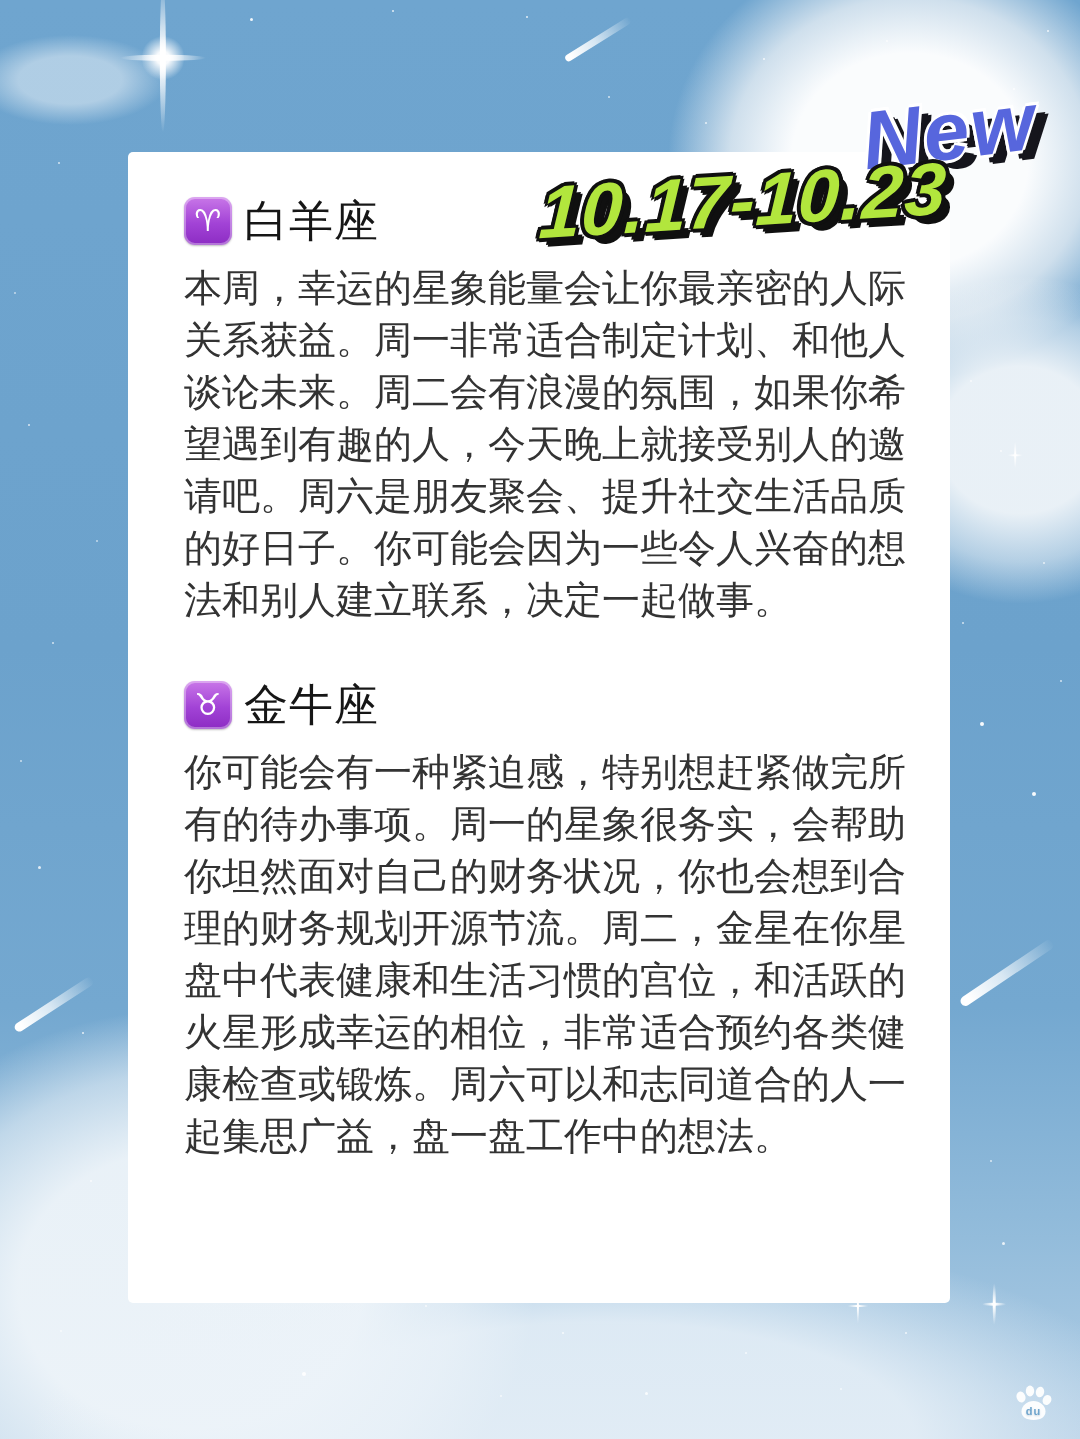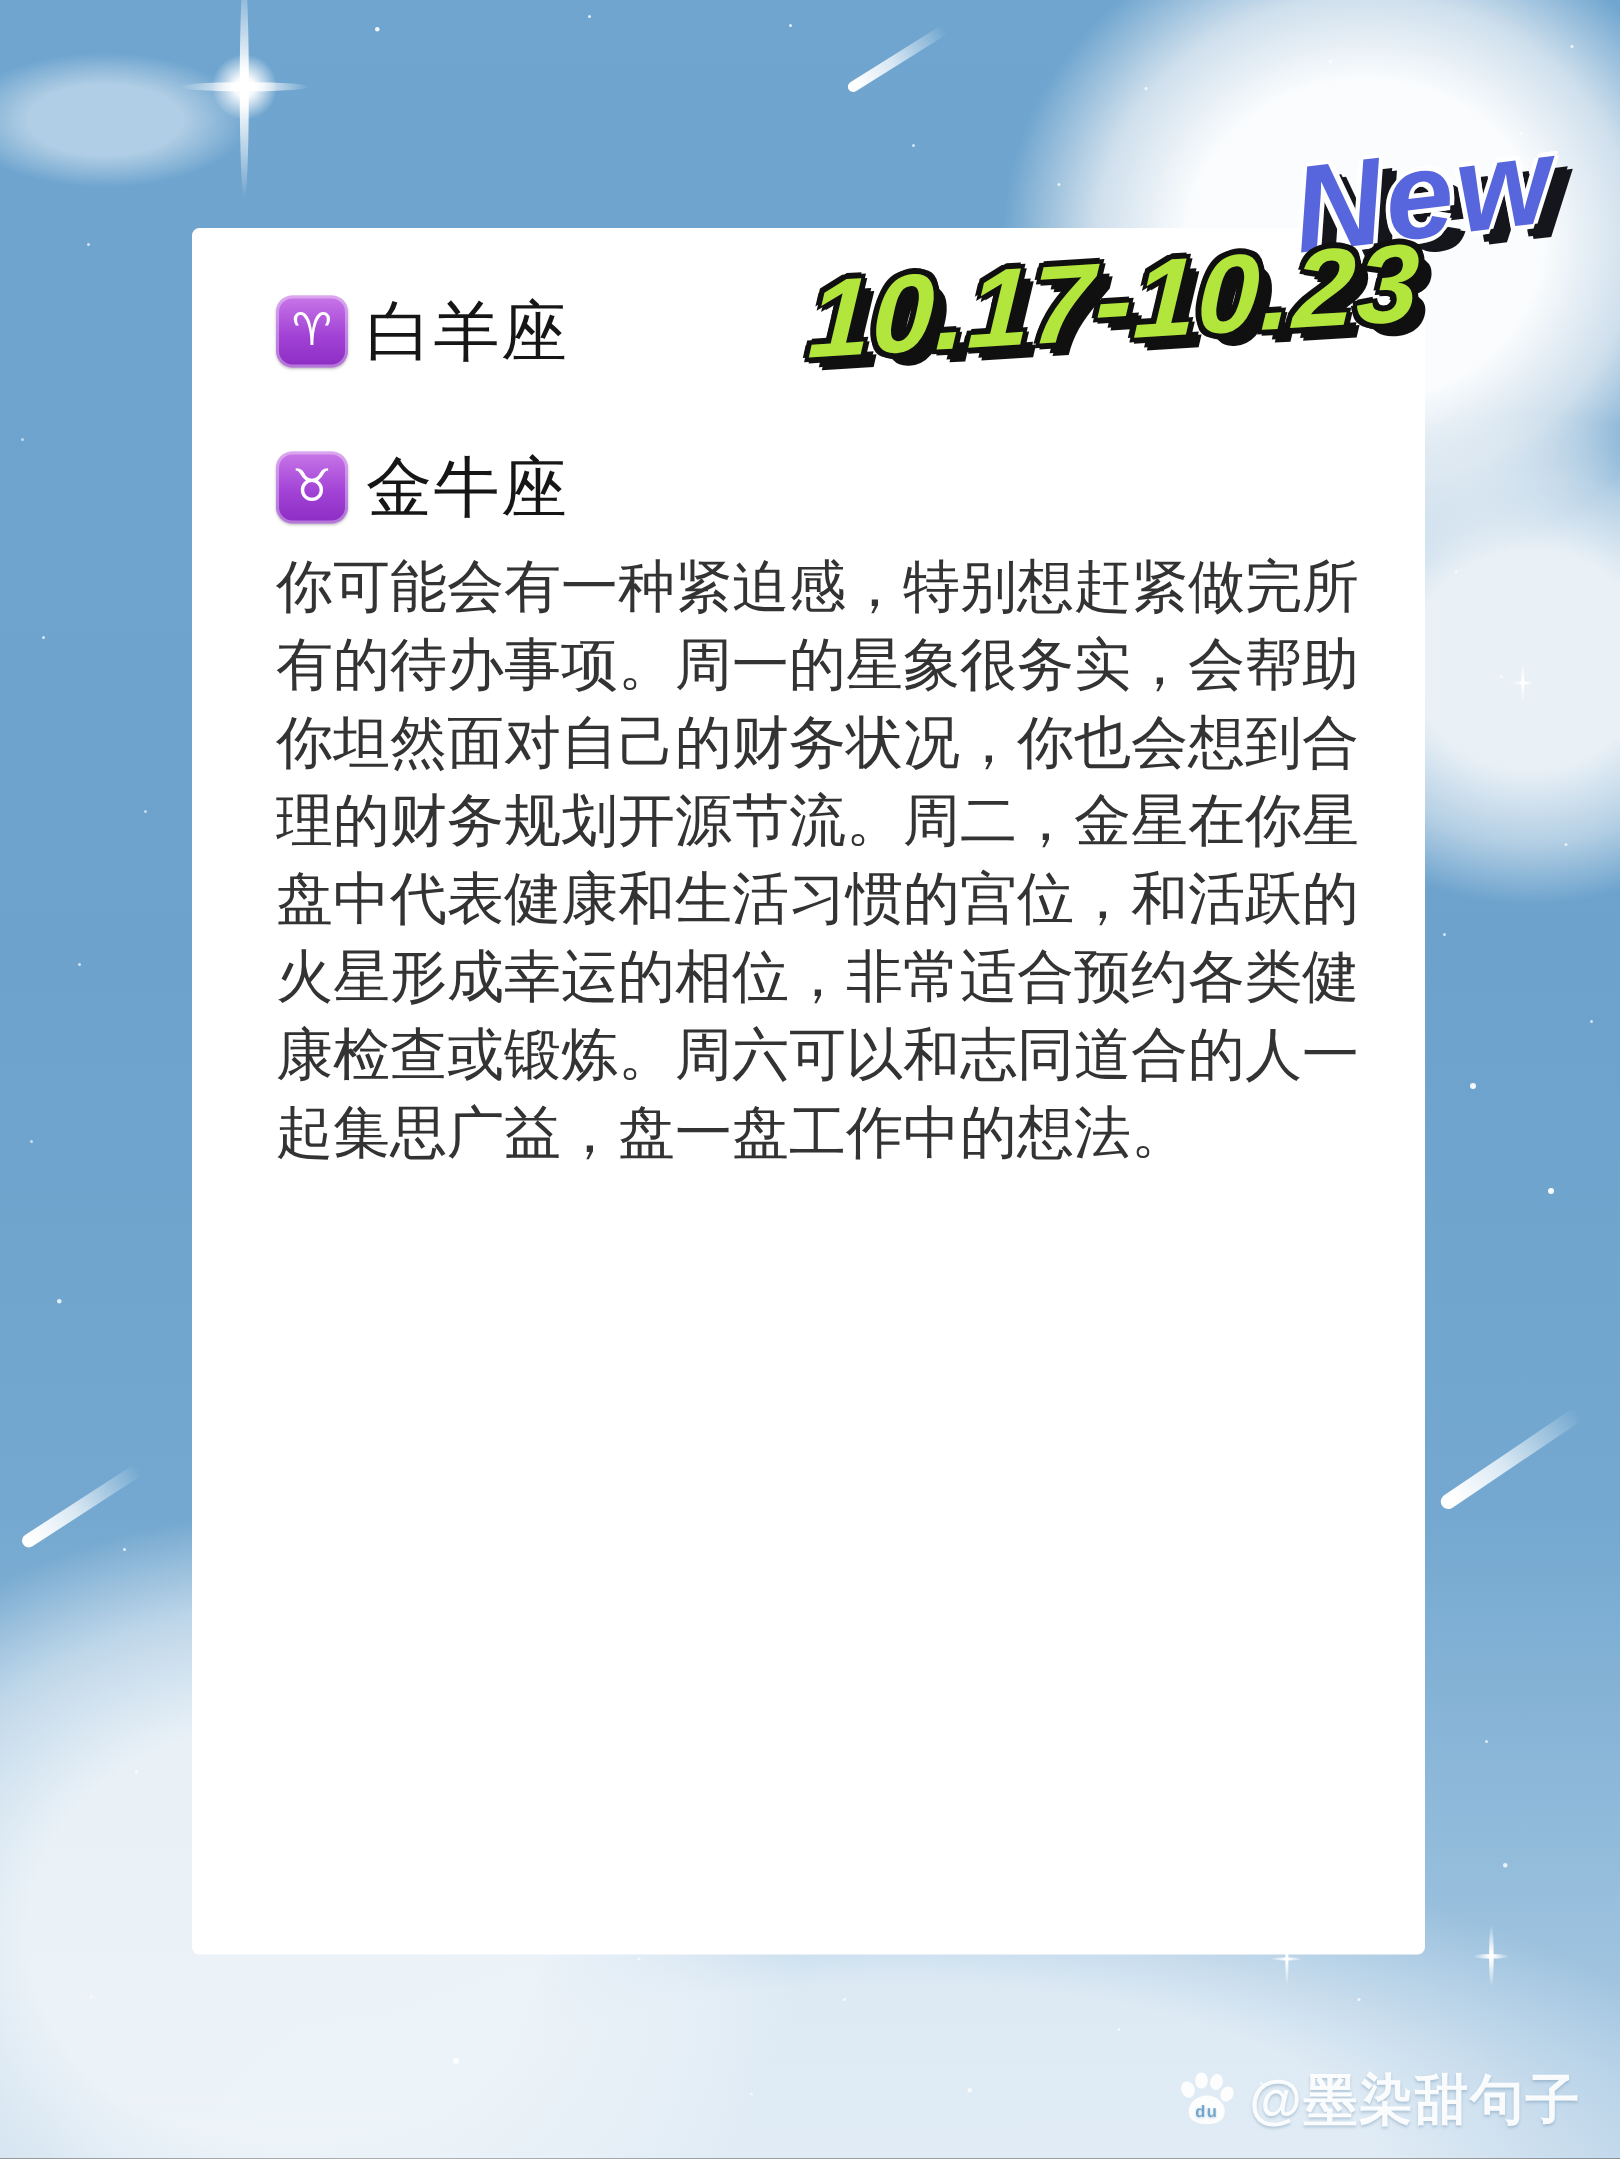--- a/index.html
+++ b/index.html
@@ -143,20 +143,21 @@
 
   <div class="card">
 
     <div class="section">
       <div class="sec-header">
         <span class="zbadge">
             <span>♈</span>
           </span>
         <h2 class="sec-name">白羊座</h2>
       </div>
+      <p class="sec-body">本周，幸运的星象能量会让你最亲密的人际关系获益。周一非常适合制定计划、和他人谈论未来。周二会有浪漫的氛围，如果你希望遇到有趣的人，今天晚上就接受别人的邀请吧。周六是朋友聚会、提升社交生活品质的好日子。你可能会因为一些令人兴奋的想法和别人建立联系，决定一起做事。</p>
     </div>
 
     <div class="section">
       <div class="sec-header">
         <span class="zbadge">
             <span>♉</span>
           </span>
         <h2 class="sec-name">金牛座</h2>
       </div>
       <p class="sec-body">你可能会有一种紧迫感，特别想赶紧做完所有的待办事项。周一的星象很务实，会帮助你坦然面对自己的财务状况，你也会想到合理的财务规划开源节流。周二，金星在你星盘中代表健康和生活习惯的宫位，和活跃的火星形成幸运的相位，非常适合预约各类健康检查或锻炼。周六可以和志同道合的人一起集思广益，盘一盘工作中的想法。</p>
@@ -169,16 +170,15 @@
 
   <div class="watermark">
     <svg width="42" height="40" viewBox="0 0 42 40">
       <ellipse cx="9" cy="12" rx="4.4" ry="5.6" fill="#fff" transform="rotate(-18 9 12)"></ellipse>
       <ellipse cx="18" cy="6" rx="4.2" ry="5.4" fill="#fff"></ellipse>
       <ellipse cx="28" cy="7" rx="4.2" ry="5.4" fill="#fff" transform="rotate(12 28 7)"></ellipse>
       <ellipse cx="35" cy="15" rx="4.2" ry="5.2" fill="#fff" transform="rotate(28 35 15)"></ellipse>
       <path d="M21.5 16c6 0 12 4.4 12 10.6 0 5.4-4.4 8.4-12 8.4s-12-3-12-8.4C9.5 20.4 15.5 16 21.5 16z" fill="#fff"></path>
       <text x="21.5" y="30" text-anchor="middle" font-size="11" font-weight="bold" fill="#6ca3cc" font-family="Liberation Sans, sans-serif">du</text>
     </svg>
-    <span>@墨染甜句子</span>
   </div>
 
 </div>
 
 </body></html>

